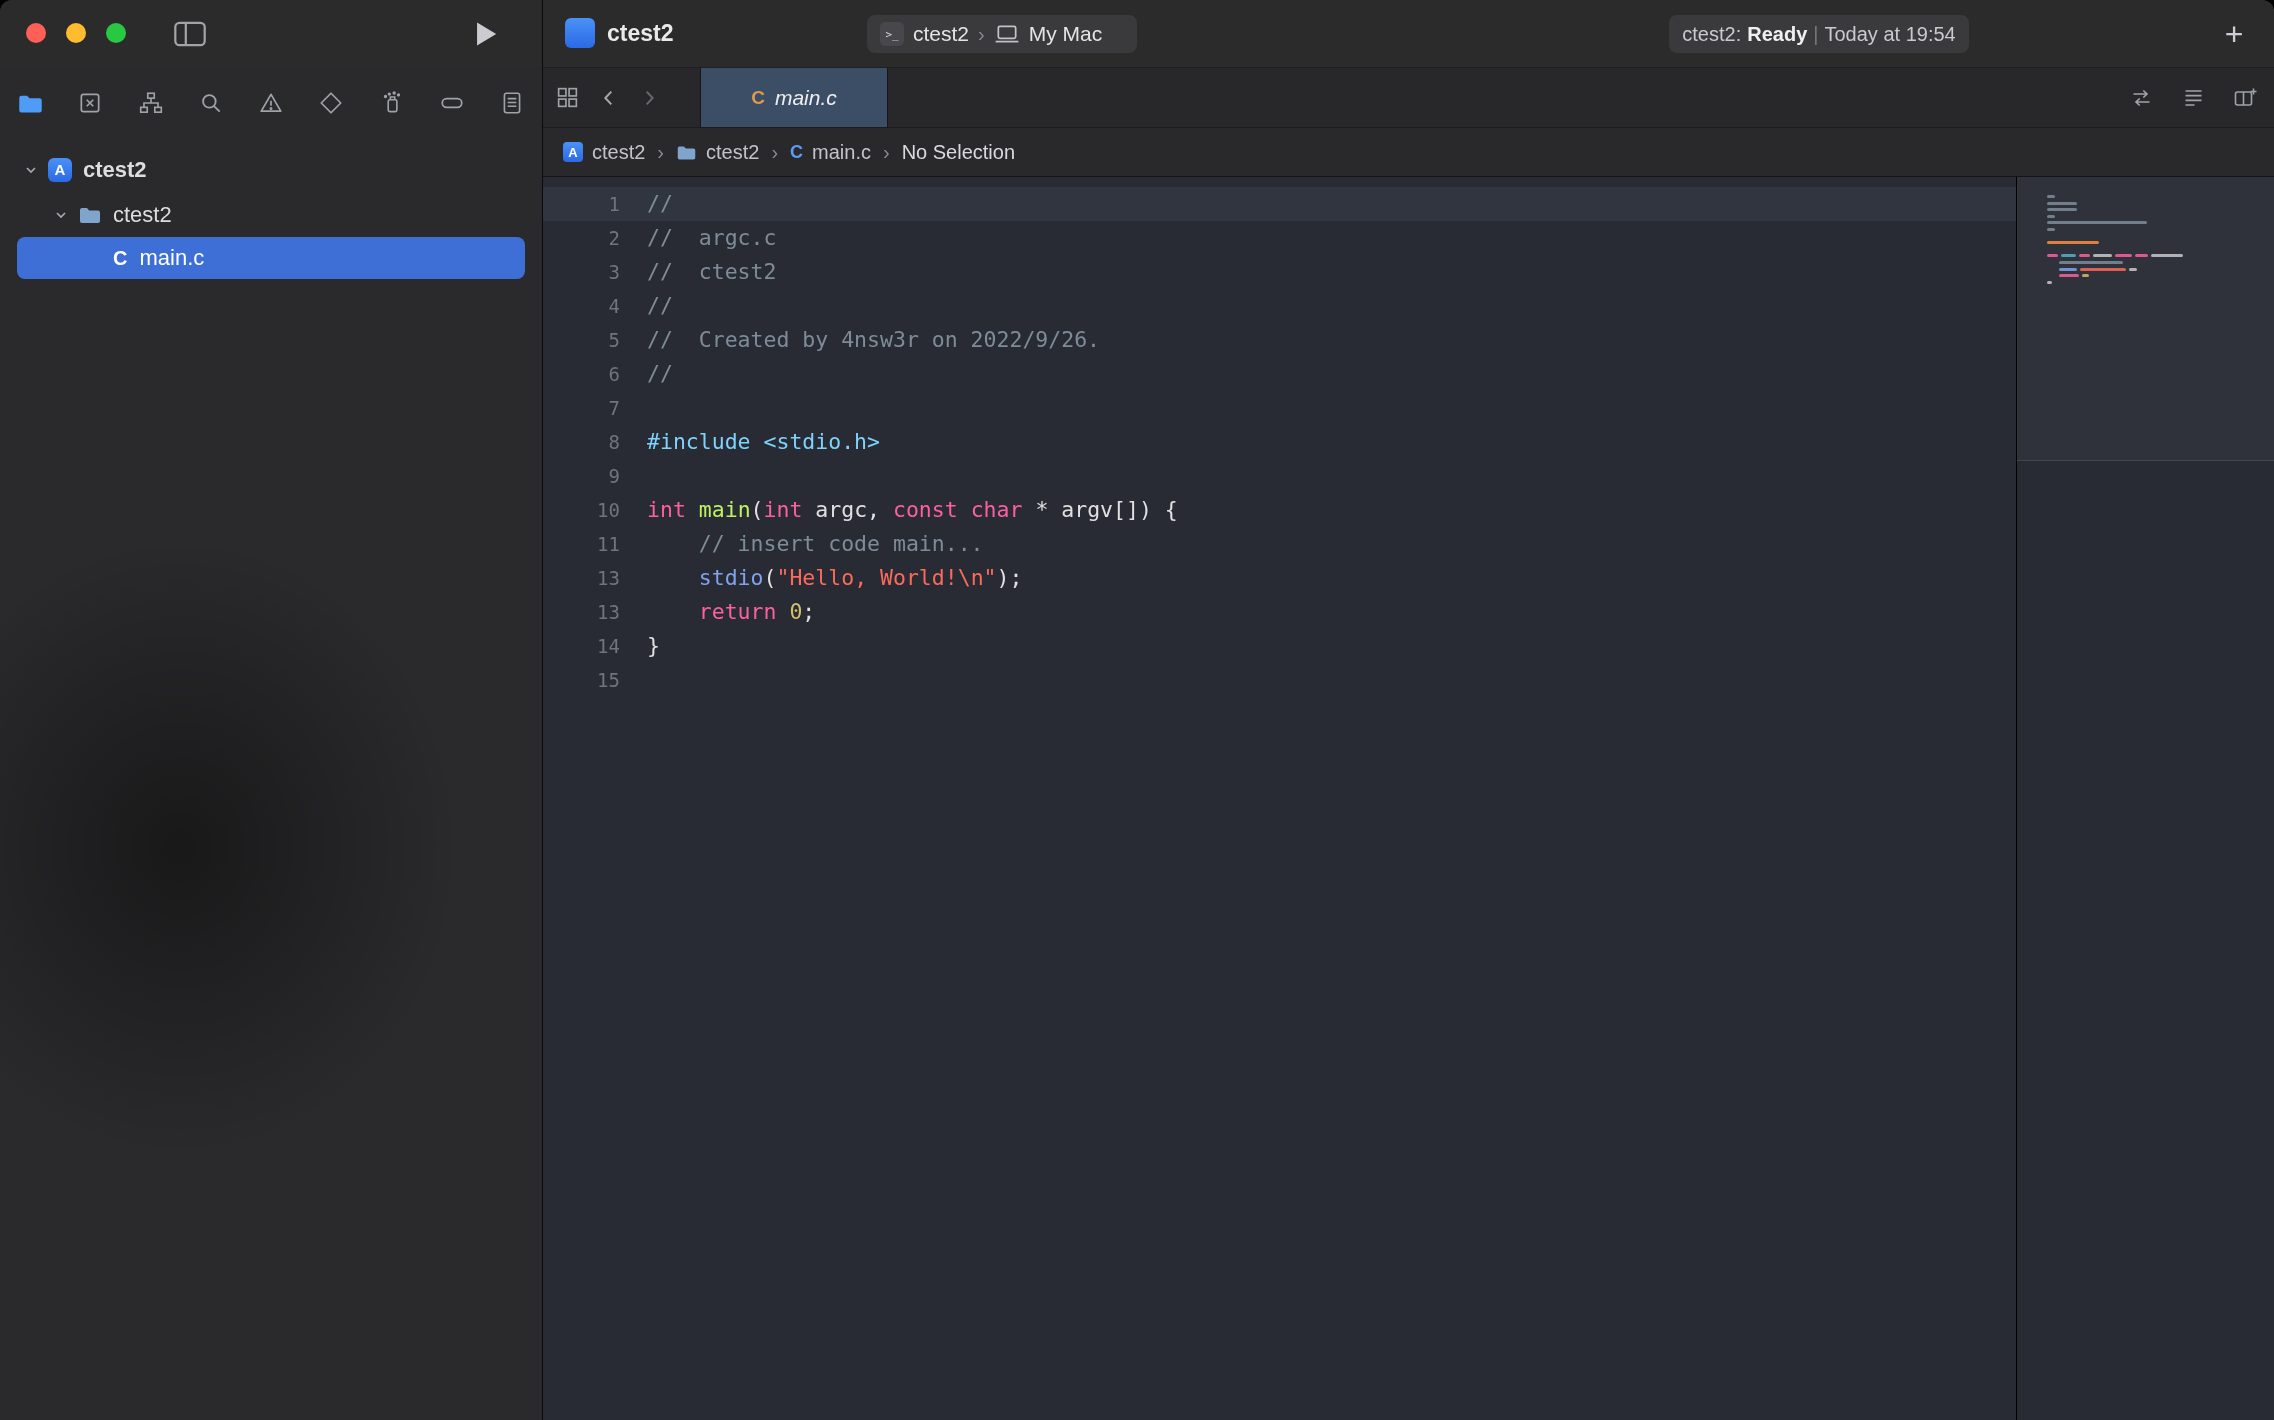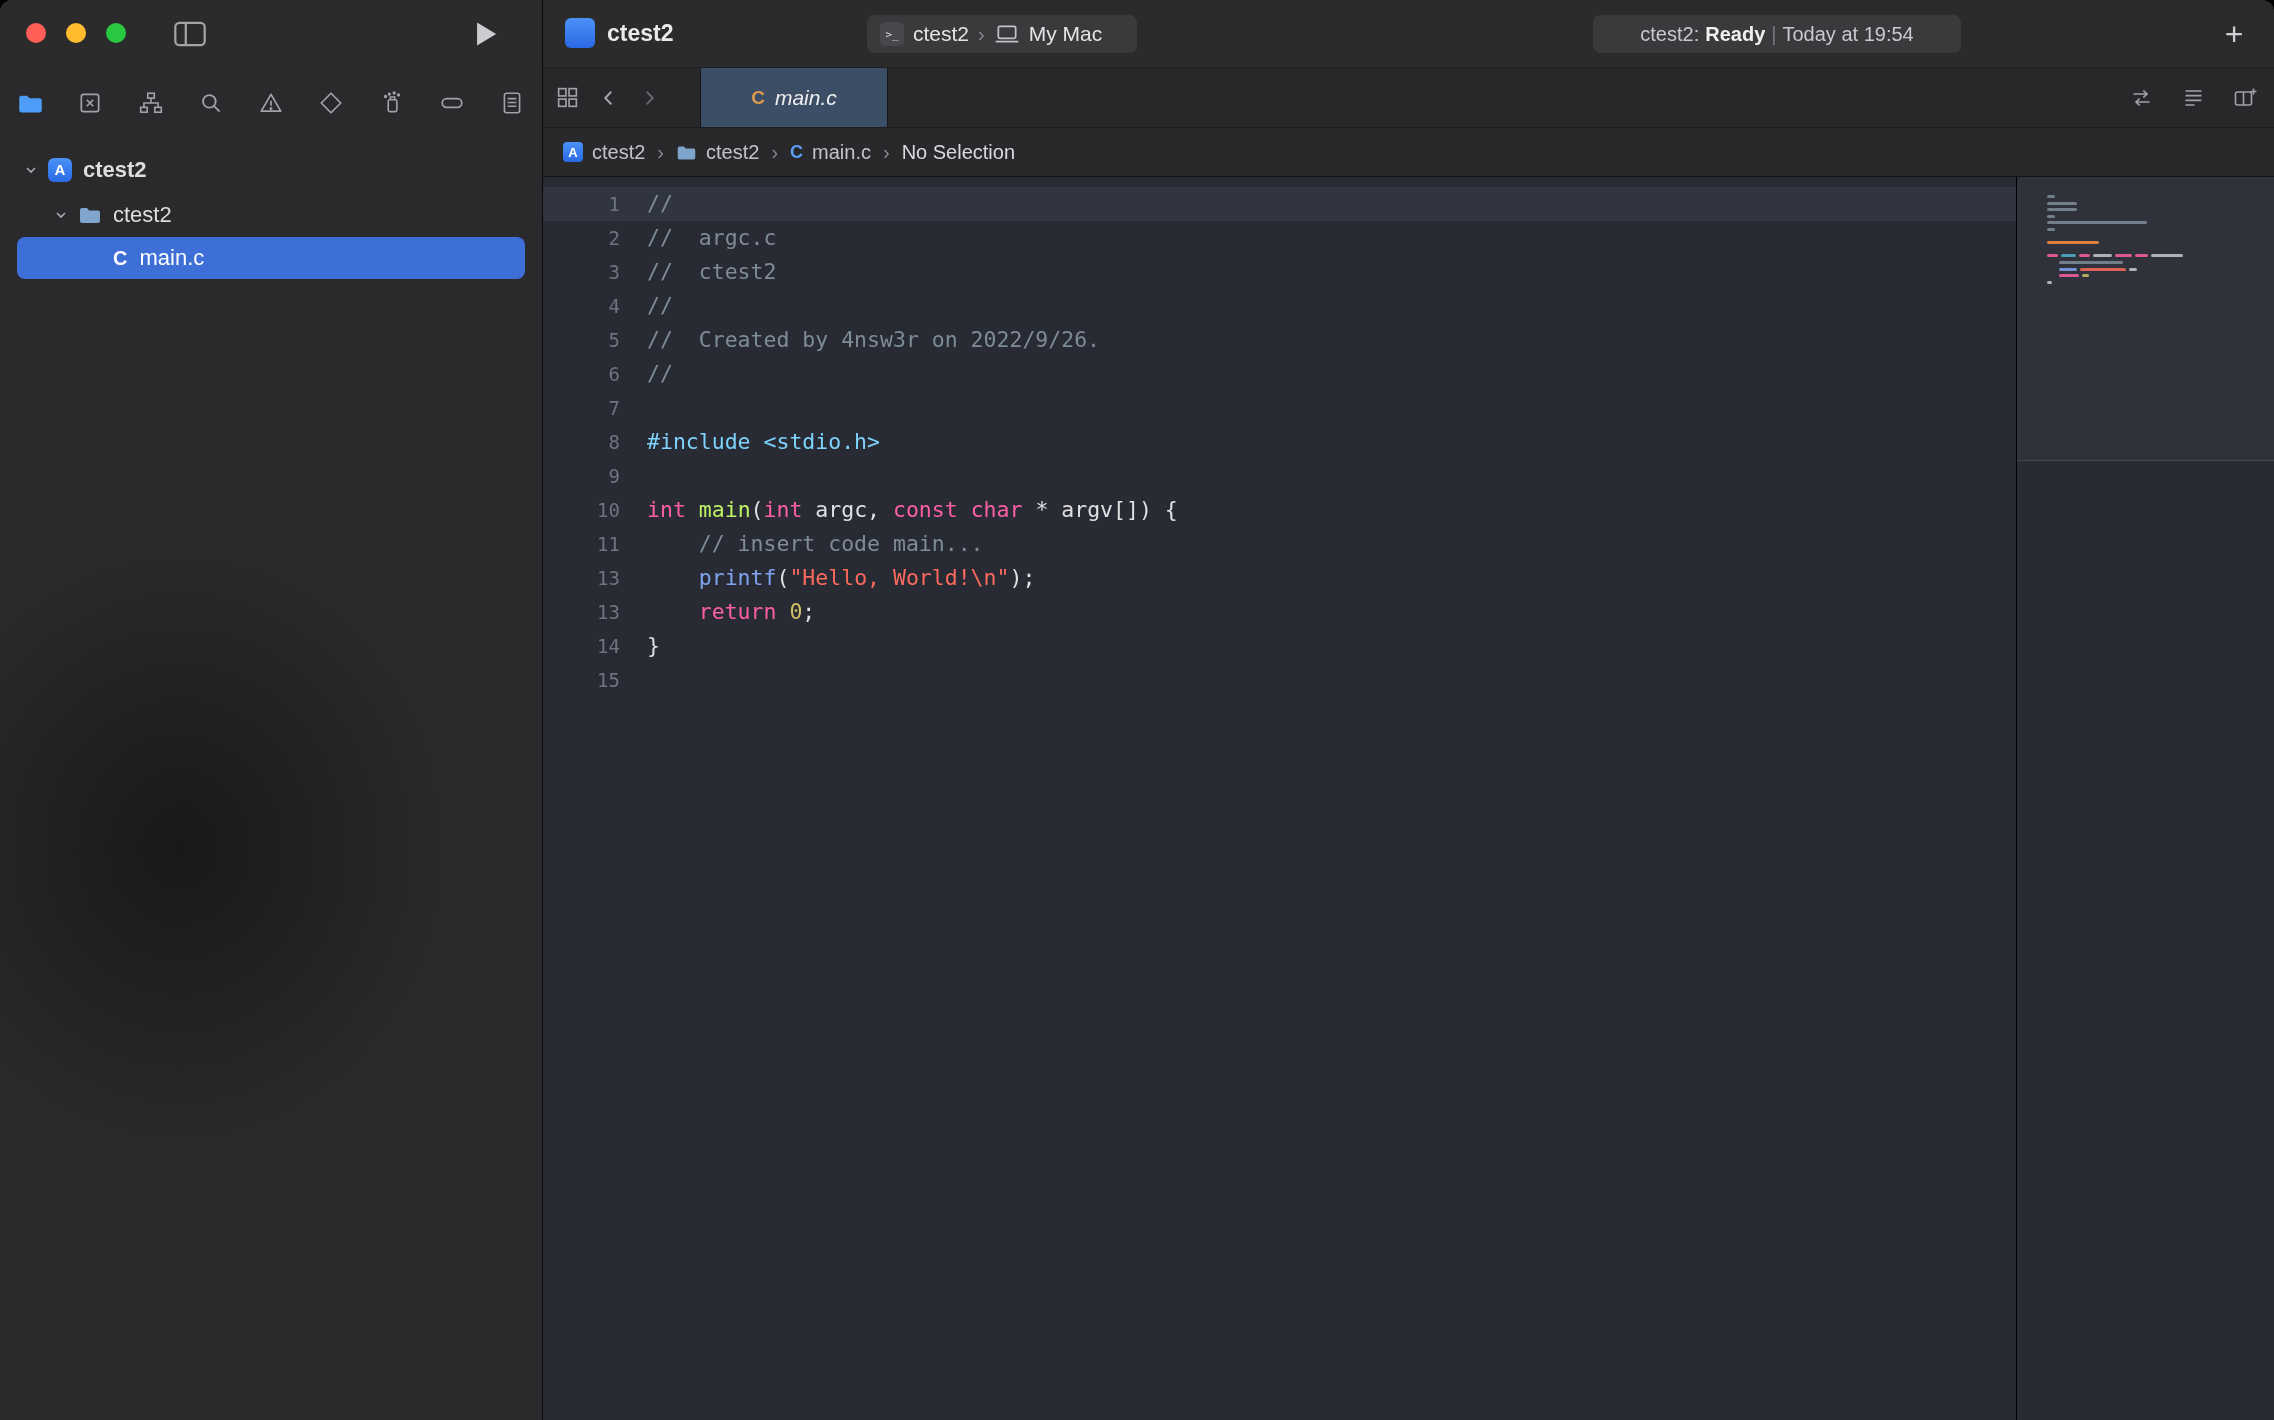--- a/index.html
+++ b/index.html
@@ -22,21 +22,21 @@
   .tb-appicon { position:absolute; left:22px; top:18px; width:30px; height:30px; font-size:19px; }
   .tb-title { position:absolute; left:64px; top:20px; font-size:23px; font-weight:700; color:#EAEAEC; }
   .pill { position:absolute; top:15px; height:38px; background:#3A3A3D; border-radius:8px;
           display:flex; align-items:center; }
   #scheme-pill { left:324px; width:270px; padding:0 13px; gap:9px; }
   .scheme-icon { width:24px; height:24px; border-radius:5px; background:#47474C; color:#D8D8DC;
                  font-family:"DejaVu Sans Mono",monospace; font-size:11px; display:flex;
                  align-items:center; justify-content:center; }
   .pill-text { font-size:21px; color:#E4E4E6; white-space:nowrap; }
   .crumb-sep, .pill-sep { color:#8A8A90; font-size:20px; }
-  #status-pill { right:313px; width:368px; justify-content:center; gap:6px; font-size:20px; }
+  #status-pill { right:305px; width:300px; justify-content:center; gap:6px; font-size:20px; }
   #status-pill .st-dim { color:#C9C9CE; }
   #status-pill .st-bold { color:#F0F0F2; font-weight:700; }
   #status-pill .st-sep { color:#77777C; }
   #plus-btn { position:absolute; right:22px; top:16px; width:36px; height:36px;
               color:#CDCDD2; font-size:32px; font-weight:300; }
   .v-divider { position:absolute; left:542px; top:0; bottom:0; width:1px; background:#0A0A0C; z-index:9; }
 
   
   #sidebar { position:absolute; top:67px; left:0; width:542px; bottom:0; background:#2A2A2C; overflow:hidden; }
   #sidebar .shadow-blob { position:absolute; left:-100px; top:470px; width:560px; height:620px;
@@ -332,21 +332,21 @@
           <div class="code-line"><span class="ln">2</span><span class="code-text"><span class="tk-comment">//  argc.c</span></span></div>
           <div class="code-line"><span class="ln">3</span><span class="code-text"><span class="tk-comment">//  ctest2</span></span></div>
           <div class="code-line"><span class="ln">4</span><span class="code-text"><span class="tk-comment">//</span></span></div>
           <div class="code-line"><span class="ln">5</span><span class="code-text"><span class="tk-comment">//  Created by 4nsw3r on 2022/9/26.</span></span></div>
           <div class="code-line"><span class="ln">6</span><span class="code-text"><span class="tk-comment">//</span></span></div>
           <div class="code-line"><span class="ln">7</span><span class="code-text"></span></div>
           <div class="code-line"><span class="ln">8</span><span class="code-text"><span class="tk-pre">#include &lt;stdio.h&gt;</span></span></div>
           <div class="code-line"><span class="ln">9</span><span class="code-text"></span></div>
           <div class="code-line"><span class="ln">10</span><span class="code-text"><span class="tk-kw">int</span><span class="tk-plain"> </span><span class="tk-decl">main</span><span class="tk-plain">(</span><span class="tk-kw">int</span><span class="tk-plain"> argc, </span><span class="tk-kw">const</span><span class="tk-plain"> </span><span class="tk-kw">char</span><span class="tk-plain"> * argv[]) {</span></span></div>
           <div class="code-line"><span class="ln">11</span><span class="code-text"><span class="tk-plain">    </span><span class="tk-comment">// insert code main...</span></span></div>
-          <div class="code-line"><span class="ln">13</span><span class="code-text"><span class="tk-plain">    </span><span class="tk-lib">printf</span><span class="tk-plain">(</span><span class="tk-str">"Hello, World!\n"</span><span class="tk-plain">);</span></span></div>
+          <div class="code-line"><span class="ln">13</span><span class="code-text"><span class="tk-plain">    </span><span class="tk-lib">stdio</span><span class="tk-plain">(</span><span class="tk-str">"Hello, World!\n"</span><span class="tk-plain">);</span></span></div>
           <div class="code-line"><span class="ln">13</span><span class="code-text"><span class="tk-plain">    </span><span class="tk-kw">return</span><span class="tk-plain"> </span><span class="tk-num">0</span><span class="tk-plain">;</span></span></div>
           <div class="code-line"><span class="ln">14</span><span class="code-text"><span class="tk-plain">}</span></span></div>
           <div class="code-line"><span class="ln">15</span><span class="code-text"></span></div>
         </div>
     </div>
 
     <div id="minimap">
       <div class="mm-visible"></div>
       <div id="minimap-lines">
           <div class="mm-line">

